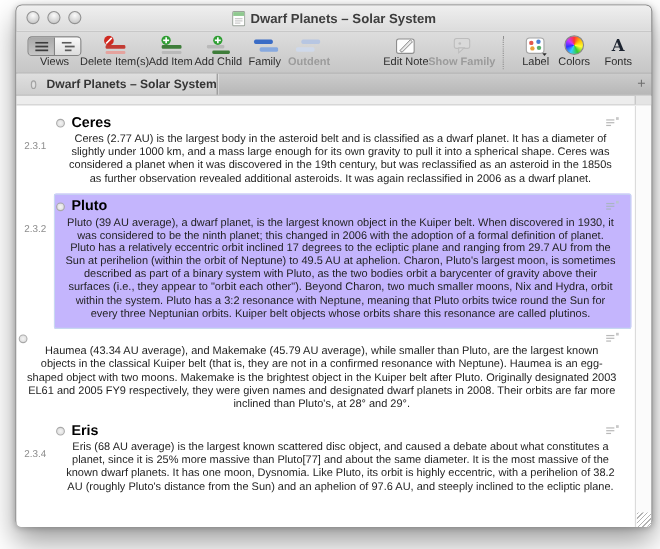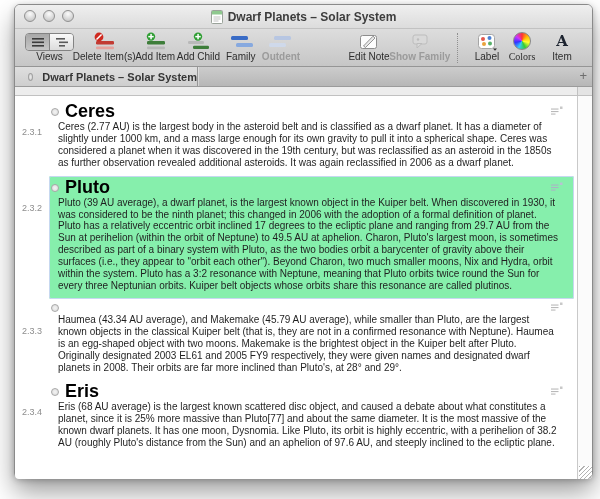--- a/index.html
+++ b/index.html
@@ -38,21 +38,21 @@
   }
   .tbtn{display:flex;flex-direction:column;align-items:center;margin:0 5px;min-width:30px;}
   .ticon{height:20px;display:flex;align-items:center;justify-content:center;}
   .tlabel{font-size:10px;color:#2d2d2d;white-space:nowrap;line-height:11px;}
   .tbtn.disabled .tlabel{color:#9b9b9b;font-weight:bold;}
   .seg{display:flex;border:1px solid #838383;border-radius:4px;overflow:hidden;height:16px;margin-top:2px;}
   .seg-a{width:23px;background:linear-gradient(#a8a8a8,#c6c6c6);display:flex;align-items:center;justify-content:center;border-right:1px solid #838383;}
   .seg-b{width:23px;background:linear-gradient(#fafafa,#dcdcdc);display:flex;align-items:center;justify-content:center;}
   .tsep{width:1px;height:30px;margin:2px 8px 0 8px;border-left:1px dotted #8f8f8f;}
   .spacer-lg{width:58px;}
-  .push{margin-left:auto;font-family:Liberation Serif, serif;}
+  .push{margin-left:auto;}
   .color-wheel{width:16px;height:16px;border-radius:50%;
     background:conic-gradient(#f33,#fb0,#ff3,#3c3,#3cf,#33f,#c3f,#f33);
     border:1px solid #888;}
   .font-a{font-family:"DejaVu Serif",serif;font-size:15px;font-weight:bold;color:#1d2430;line-height:16px;}
   
   .tabbar{
     height:20px;background:linear-gradient(#cccccc,#b7b7b7);
     border-bottom:1px solid #9b9b9b;position:relative;box-sizing:border-box;
   }
   .tab{
@@ -78,29 +78,30 @@
     background:#fbfbfb;border-left:1px solid #c9c9c9;border-radius:0 0 4px 0;
   }
   .grip{
     position:absolute;right:0;bottom:0;width:13px;height:13px;
     background:repeating-linear-gradient(315deg,#ffffff 0 2px,#b3b3b3 2px 3px);
     border-radius:0 0 4px 0;
   }
   .section{display:flex;}
   .gutter{width:34px;flex:none;font-size:9px;color:#8d8d8d;padding:8px 0 0 7px;box-sizing:border-box;margin-top:19px;}
   .rowbody{flex:1;margin-right:4px;padding:3px 0 7px 0;border-radius:2px;}
-  .section.selected .rowbody{background:#86efac;box-shadow:inset 0 0 0 1px #c7d8f0;}
+  .section.selected .rowbody{background:#c4b5fd;box-shadow:inset 0 0 0 1px #c7d8f0;}
   .headrow{display:flex;align-items:center;}
   .bullet{width:8px;height:8px;flex:none;border-radius:50%;box-sizing:border-box;
     border:1px solid #a8a8a8;background:radial-gradient(#f4f4f4,#d9d9d9);margin:2px 6px 0 2px;}
-  .title-h{font-size:18px;font-weight:bold;color:#000;line-height:16px;}
+  .title-h{font-size:13px;font-weight:bold;color:#000;line-height:16px;}
   .note-ic{margin-left:auto;margin-right:11px;flex:none;}
   .body-text{
     font-size:10px;line-height:11.9px;color:#1f1f1f;
     margin:2px 13px 0 9px;
+    text-align:center;
   }
 </style>
 </head>
 <body>
 
 <div class="window">
 
   <div class="titlebar">
     <div class="lights">
       <div class="light"></div>
@@ -244,21 +245,21 @@
       <div class="ticon">
           <div class="color-wheel"></div>
         </div>
       <span class="tlabel">Colors</span>
     </div>
 
     <div class="tbtn">
       <div class="ticon">
         <span class="font-a">A</span>
       </div>
-      <span class="tlabel">Item</span>
+      <span class="tlabel">Fonts</span>
     </div>
 
   </div>
 
   <div class="tabbar">
     <div class="tab">
       <div class="tab-circle"></div>
       <span class="tab-label">Dwarf Planets – Solar System</span>
     </div>
     <span class="add-tab">+</span>
@@ -298,21 +299,20 @@
               <rect x="0" y="5" width="7.5" height="1.1" fill="#a9b4c4"></rect>
               <rect x="0" y="7.5" width="4.5" height="1.1" fill="#a9b4c4"></rect>
               <rect x="9" y="0.5" width="2.5" height="2.5" fill="#b8c2d2"></rect>
           </svg>
         </div>
         <div class="body-text">Pluto (39 AU average), a dwarf planet, is the largest known object in the Kuiper belt. When discovered in 1930, it was considered to be the ninth planet; this changed in 2006 with the adoption of a formal definition of planet. Pluto has a relatively eccentric orbit inclined 17 degrees to the ecliptic plane and ranging from 29.7 AU from the Sun at perihelion (within the orbit of Neptune) to 49.5 AU at aphelion. Charon, Pluto's largest moon, is sometimes described as part of a binary system with Pluto, as the two bodies orbit a barycenter of gravity above their surfaces (i.e., they appear to "orbit each other"). Beyond Charon, two much smaller moons, Nix and Hydra, orbit within the system. Pluto has a 3:2 resonance with Neptune, meaning that Pluto orbits twice round the Sun for every three Neptunian orbits. Kuiper belt objects whose orbits share this resonance are called plutinos.</div>
       </div>
     </div>
 
     <div class="section">
-      <div class="gutter">2.3.3</div>
       <div class="rowbody">
         <div class="headrow">
           <div class="bullet"></div>
           <svg class="note-ic" width="12" height="10">
             <rect x="0" y="2.5" width="7.5" height="1.1" fill="#b9b9b9"></rect>
               <rect x="0" y="5" width="7.5" height="1.1" fill="#b9b9b9"></rect>
               <rect x="0" y="7.5" width="4.5" height="1.1" fill="#b9b9b9"></rect>
               <rect x="9" y="0.5" width="2.5" height="2.5" fill="#c8c8c8"></rect>
           </svg>
         </div>

